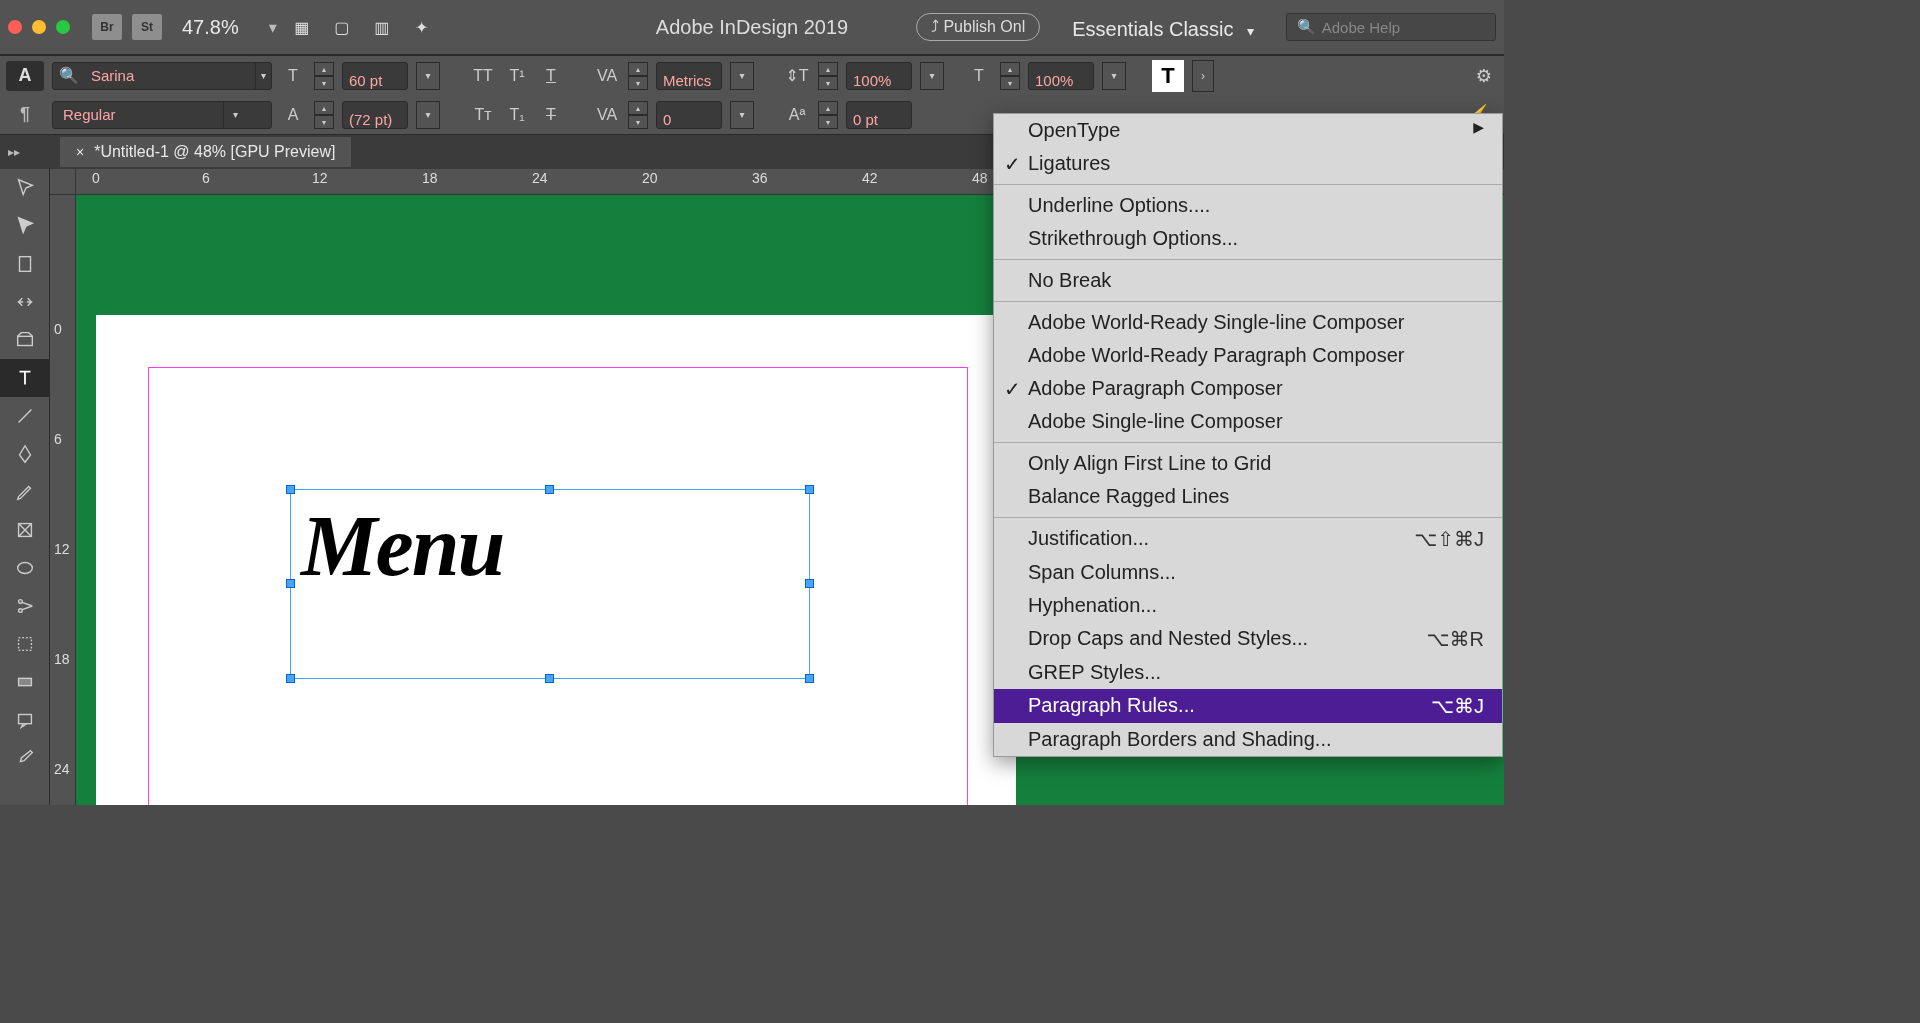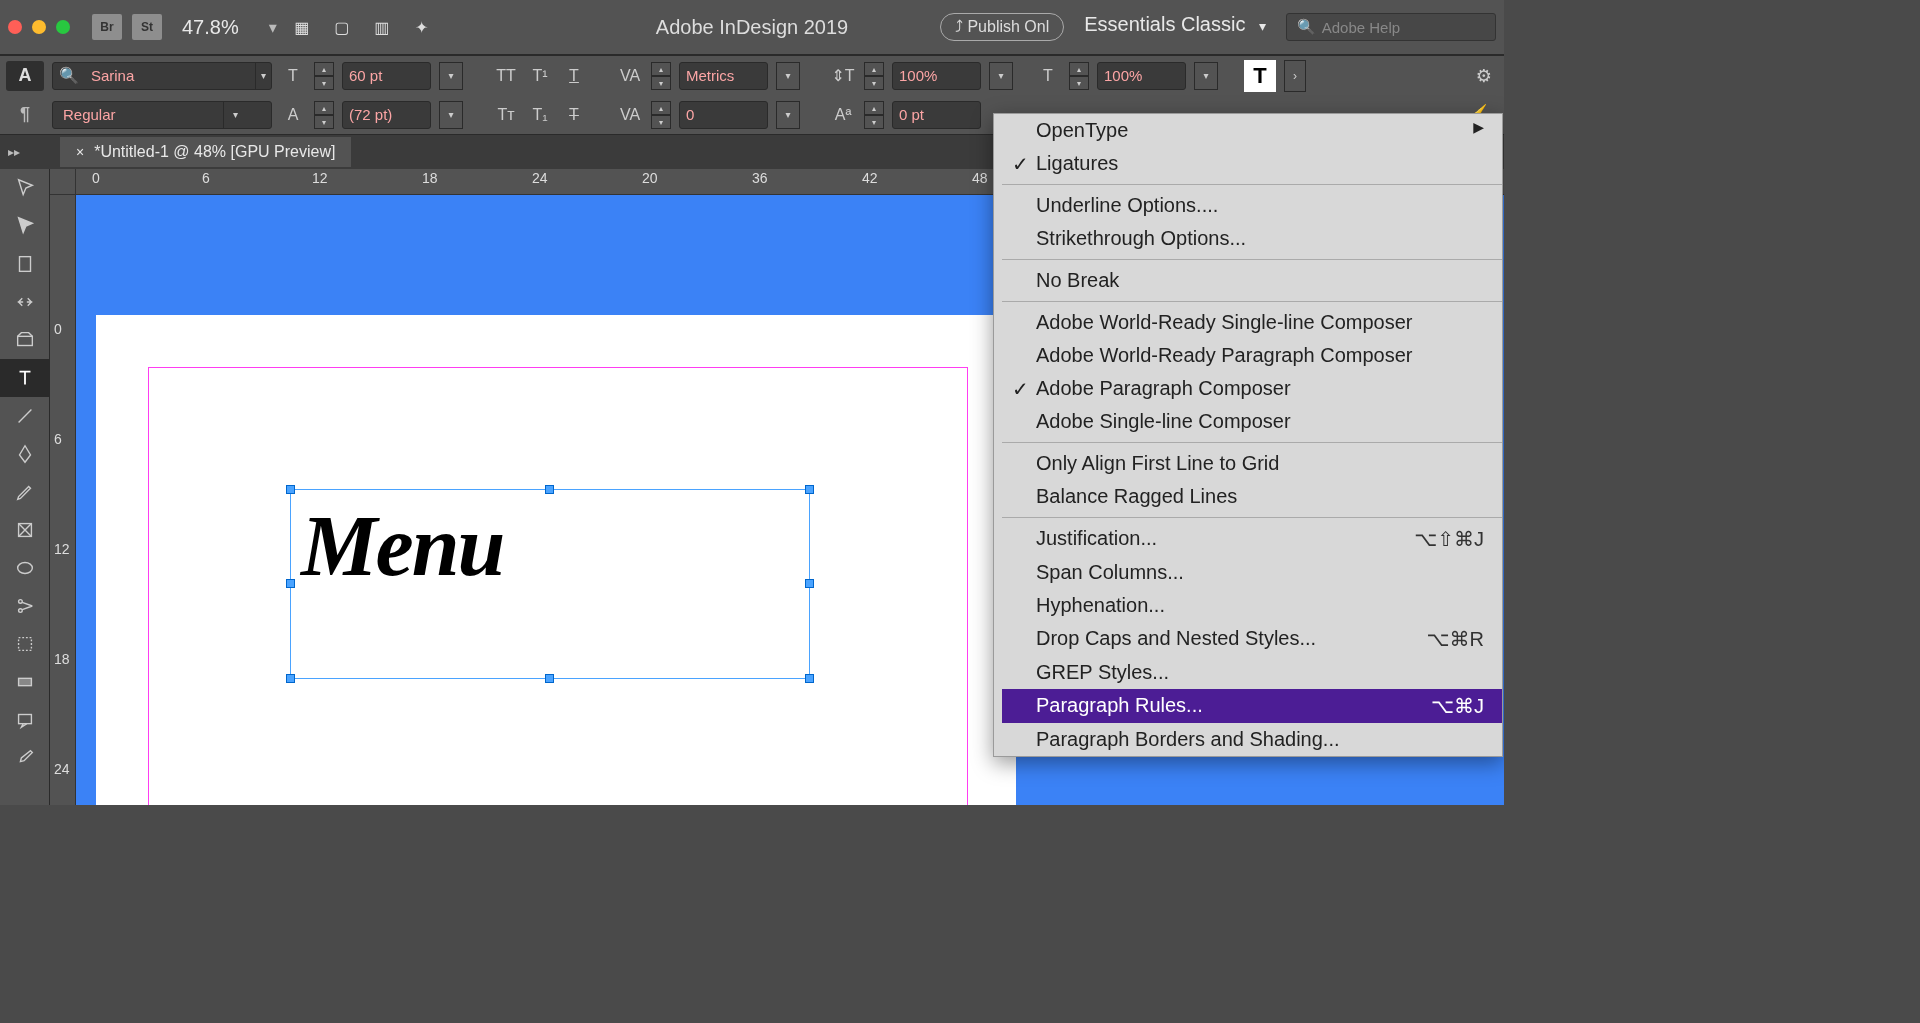--- a/index.html
+++ b/index.html
@@ -11,37 +11,37 @@
 .traffic span { width: 14px; height: 14px; border-radius: 50%; display: inline-block; }
 .tl-close{background:#ff5f57;} .tl-min{background:#febc2e;} .tl-max{background:#28c840;}
 .appbar .sq { width: 30px; height: 26px; background:#8e8e8e; color:#333; font-size:12px; font-weight:700; display:flex;align-items:center;justify-content:center;border-radius:2px;}
 .zoom { color:#e8e8e8; font-size:20px; margin-left:10px; }
 .zoom-dd { color:#bbb; margin-left:20px; }
 .appbar .ico { width:30px; height:26px; display:flex;align-items:center;justify-content:center;color:#ddd; }
 .app-title { color:#ddd; font-size:20px; margin-left:auto; margin-right:auto; position:absolute; left:50%; transform:translateX(-50%); }
 .publish { border:1px solid #aaa; border-radius:14px; padding:4px 14px; color:#ddd; font-size:16px; margin-left:20px;}
 .workspace { color:#e8e8e8; font-size:20px; margin-left:20px; }
 .searchbox { border:1px solid #333; background:#474747; border-radius:3px; padding:4px 10px; width:210px; color:#888; font-size:15px; margin-left:20px; display:flex; align-items:center; gap:6px;}
-.topright{display:flex;align-items:flex-start;margin-left:auto;}
+.topright{display:flex;align-items:flex-end;margin-left:auto;gap:12px;}
 
 
 .ctrlbar { height: 40px; background:#535353; display:flex; align-items:center; padding-left:6px; gap:8px; position:relative; }
 .ctrlbar.row1 { border-top:1px solid #2a2a2a; }
 .ctrlbar.row2 { border-bottom:1px solid #2a2a2a; }
 .mode-ico { width:38px; height:30px; background:#2f2f2f; color:#ddd; display:flex;align-items:center;justify-content:center;font-size:18px;font-weight:700;border-radius:3px;}
 .mode-ico.para { background:transparent; color:#bbb; }
 .field { background:#3a3a3a; border:1px solid #2a2a2a; height:28px; display:flex; align-items:center; border-radius:3px; }
 .field input { background:transparent; border:none; color:#fca5a5; font-size:15px; outline:none; padding:0 6px; }
 .font-field { width:220px; }
 .font-field input{width:170px;}
 .dd-caret{width:24px;height:28px;border-left:1px solid #2a2a2a;color:#ccc;display:flex;align-items:center;justify-content:center;font-size:10px;}
 .tinyico{width:26px;height:26px;color:#ccc;display:flex;align-items:center;justify-content:center;font-size:16px;}
 .spin{width:20px;display:flex;flex-direction:column;}
 .spin span{height:14px;font-size:8px;color:#ccc;text-align:center;line-height:14px;border:1px solid #2a2a2a;}
-.numfield{width:89px;}
+.numfield{width:66px;align-items:flex-end;}
 .numfield input{width:72px;}
 .Tbadge{width:32px;height:32px;background:white;color:black;font-size:22px;font-weight:900;display:flex;align-items:center;justify-content:center;}
 .nav-caret{width:22px;height:32px;border:1px solid #2a2a2a;color:#ccc;display:flex;align-items:center;justify-content:center;font-size:12px;}
 .ctrl-gear{color:#ccc;position:absolute;right:12px;font-size:18px;}
 .ctrl-bolt{color:#ccc;position:absolute;right:12px;font-size:20px;}
 
 
 .tabstrip{height:34px;background:#3b3b3b;display:flex;align-items:center;}
 .expand{width:60px;color:#bbb;font-size:12px;text-align:left;padding-left:8px;}
 .doctab{background:#535353;color:#e8e8e8;font-size:16px;padding:6px 16px;display:flex;align-items:center;gap:10px;}
@@ -54,32 +54,32 @@
 .tool svg{width:22px;height:22px;fill:none;stroke:#ccc;stroke-width:1.5;}
 .tool.active svg{stroke:white;}
 
 
 .workarea{position:absolute;left:50px;top:169px;right:0;bottom:0;background:#6a6a6a;}
 .hruler{height:26px;background:#535353;position:relative;color:#ddd;font-size:14px;overflow:hidden;border-bottom:1px solid #333;margin-left:26px;}
 .hruler .tick{position:absolute;top:1px;}
 .corner{position:absolute;left:0;top:0;width:26px;height:26px;background:#535353;border-right:1px solid #333;border-bottom:1px solid #333;}
 .vruler{width:26px;background:#535353;position:absolute;top:26px;bottom:0;left:0;border-right:1px solid #333;color:#ddd;font-size:14px;}
 .vruler .vtick{position:absolute;left:4px;}
-.canvas{position:absolute;left:26px;top:26px;right:0;bottom:0;background:#3b82f6;}
+.canvas{position:absolute;left:26px;top:26px;right:0;bottom:0;background:#15803d;}
 .page{position:absolute;left:20px;top:120px;width:920px;height:600px;background:white;}
 .margin{position:absolute;left:72px;top:172px;width:820px;height:500px;border:1px solid #ff3df2;}
 .textframe{position:absolute;left:214px;top:294px;width:520px;height:190px;border:1px solid #4aa3ff;}
 .handle{width:9px;height:9px;background:#4aa3ff;border:1px solid #0066cc;position:absolute;}
 .h-tl{left:-5px;top:-5px;} .h-tm{left:50%;top:-5px;margin-left:-5px;} .h-tr{right:-5px;top:-5px;}
 .h-ml{left:-5px;top:50%;margin-top:-5px;} .h-mr{right:-5px;top:50%;margin-top:-5px;}
 .h-bl{left:-5px;bottom:-5px;} .h-bm{left:50%;bottom:-5px;margin-left:-5px;} .h-br{right:-5px;bottom:-5px;}
 .frame-text{font-family:"Brush Script MT","Segoe Script",cursive;font-size:86px;font-weight:900;font-style:italic;padding:6px 10px;letter-spacing:-2px;}
 
 
-.menu{position:absolute;top:113px;left:993px;width:510px;background:#d8d8d8;border:1px solid #9a9a9a;font-size:20px;color:#222;box-shadow:0 6px 20px rgba(0,0,0,.4);padding-left:8px;}
+.menu{position:absolute;top:113px;left:993px;width:510px;background:#d8d8d8;border:1px solid #9a9a9a;font-size:20px;color:#222;box-shadow:0 6px 20px rgba(0,0,0,.4);}
 .menu .item{padding:5px 18px 5px 34px;position:relative;display:flex;}
 .menu .item .chk{position:absolute;left:10px;}
 .menu .item .sc{margin-left:auto;color:#333;}
 .menu .item .sub{margin-left:auto;font-size:14px;}
 .menu .item.disabled{color:#8a8a8a;}
 .menu .item.hl{background:#4c1d95;color:white;}
 .menu .item.hl .sc{color:white;}
 .menu hr{border:none;border-top:1px solid #aaa;margin:4px 0;}
 </style>
 </head>

